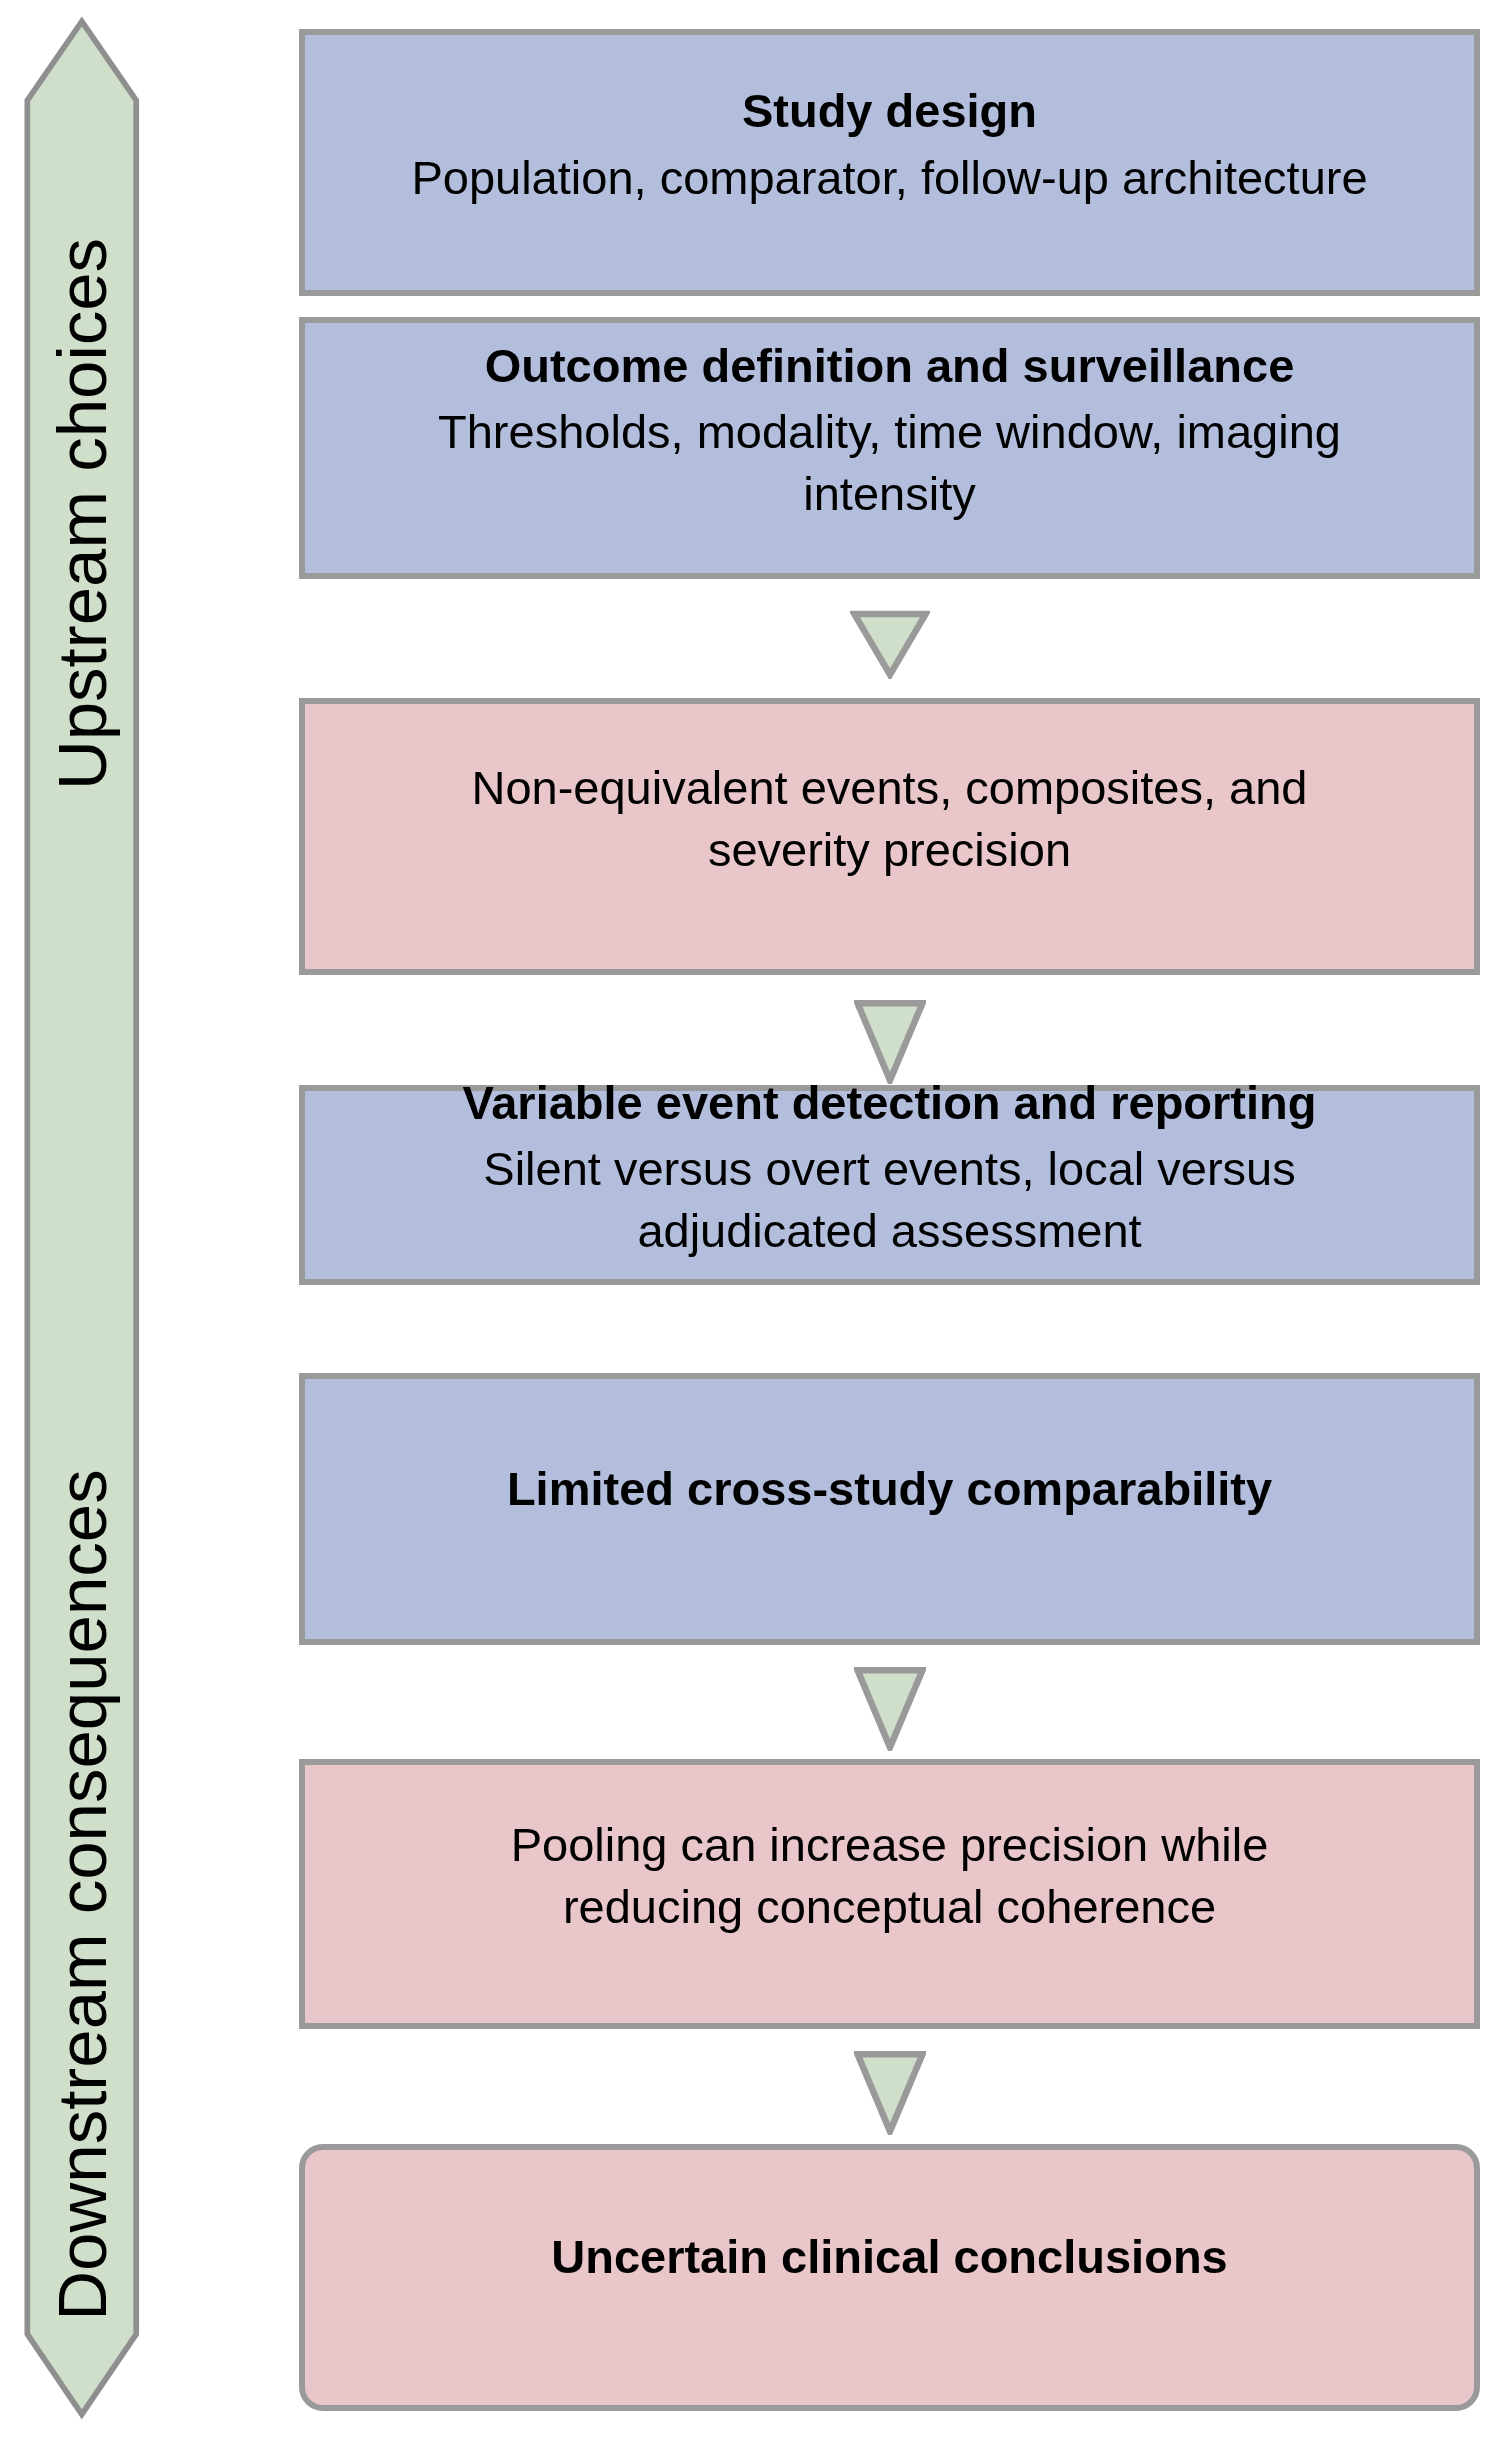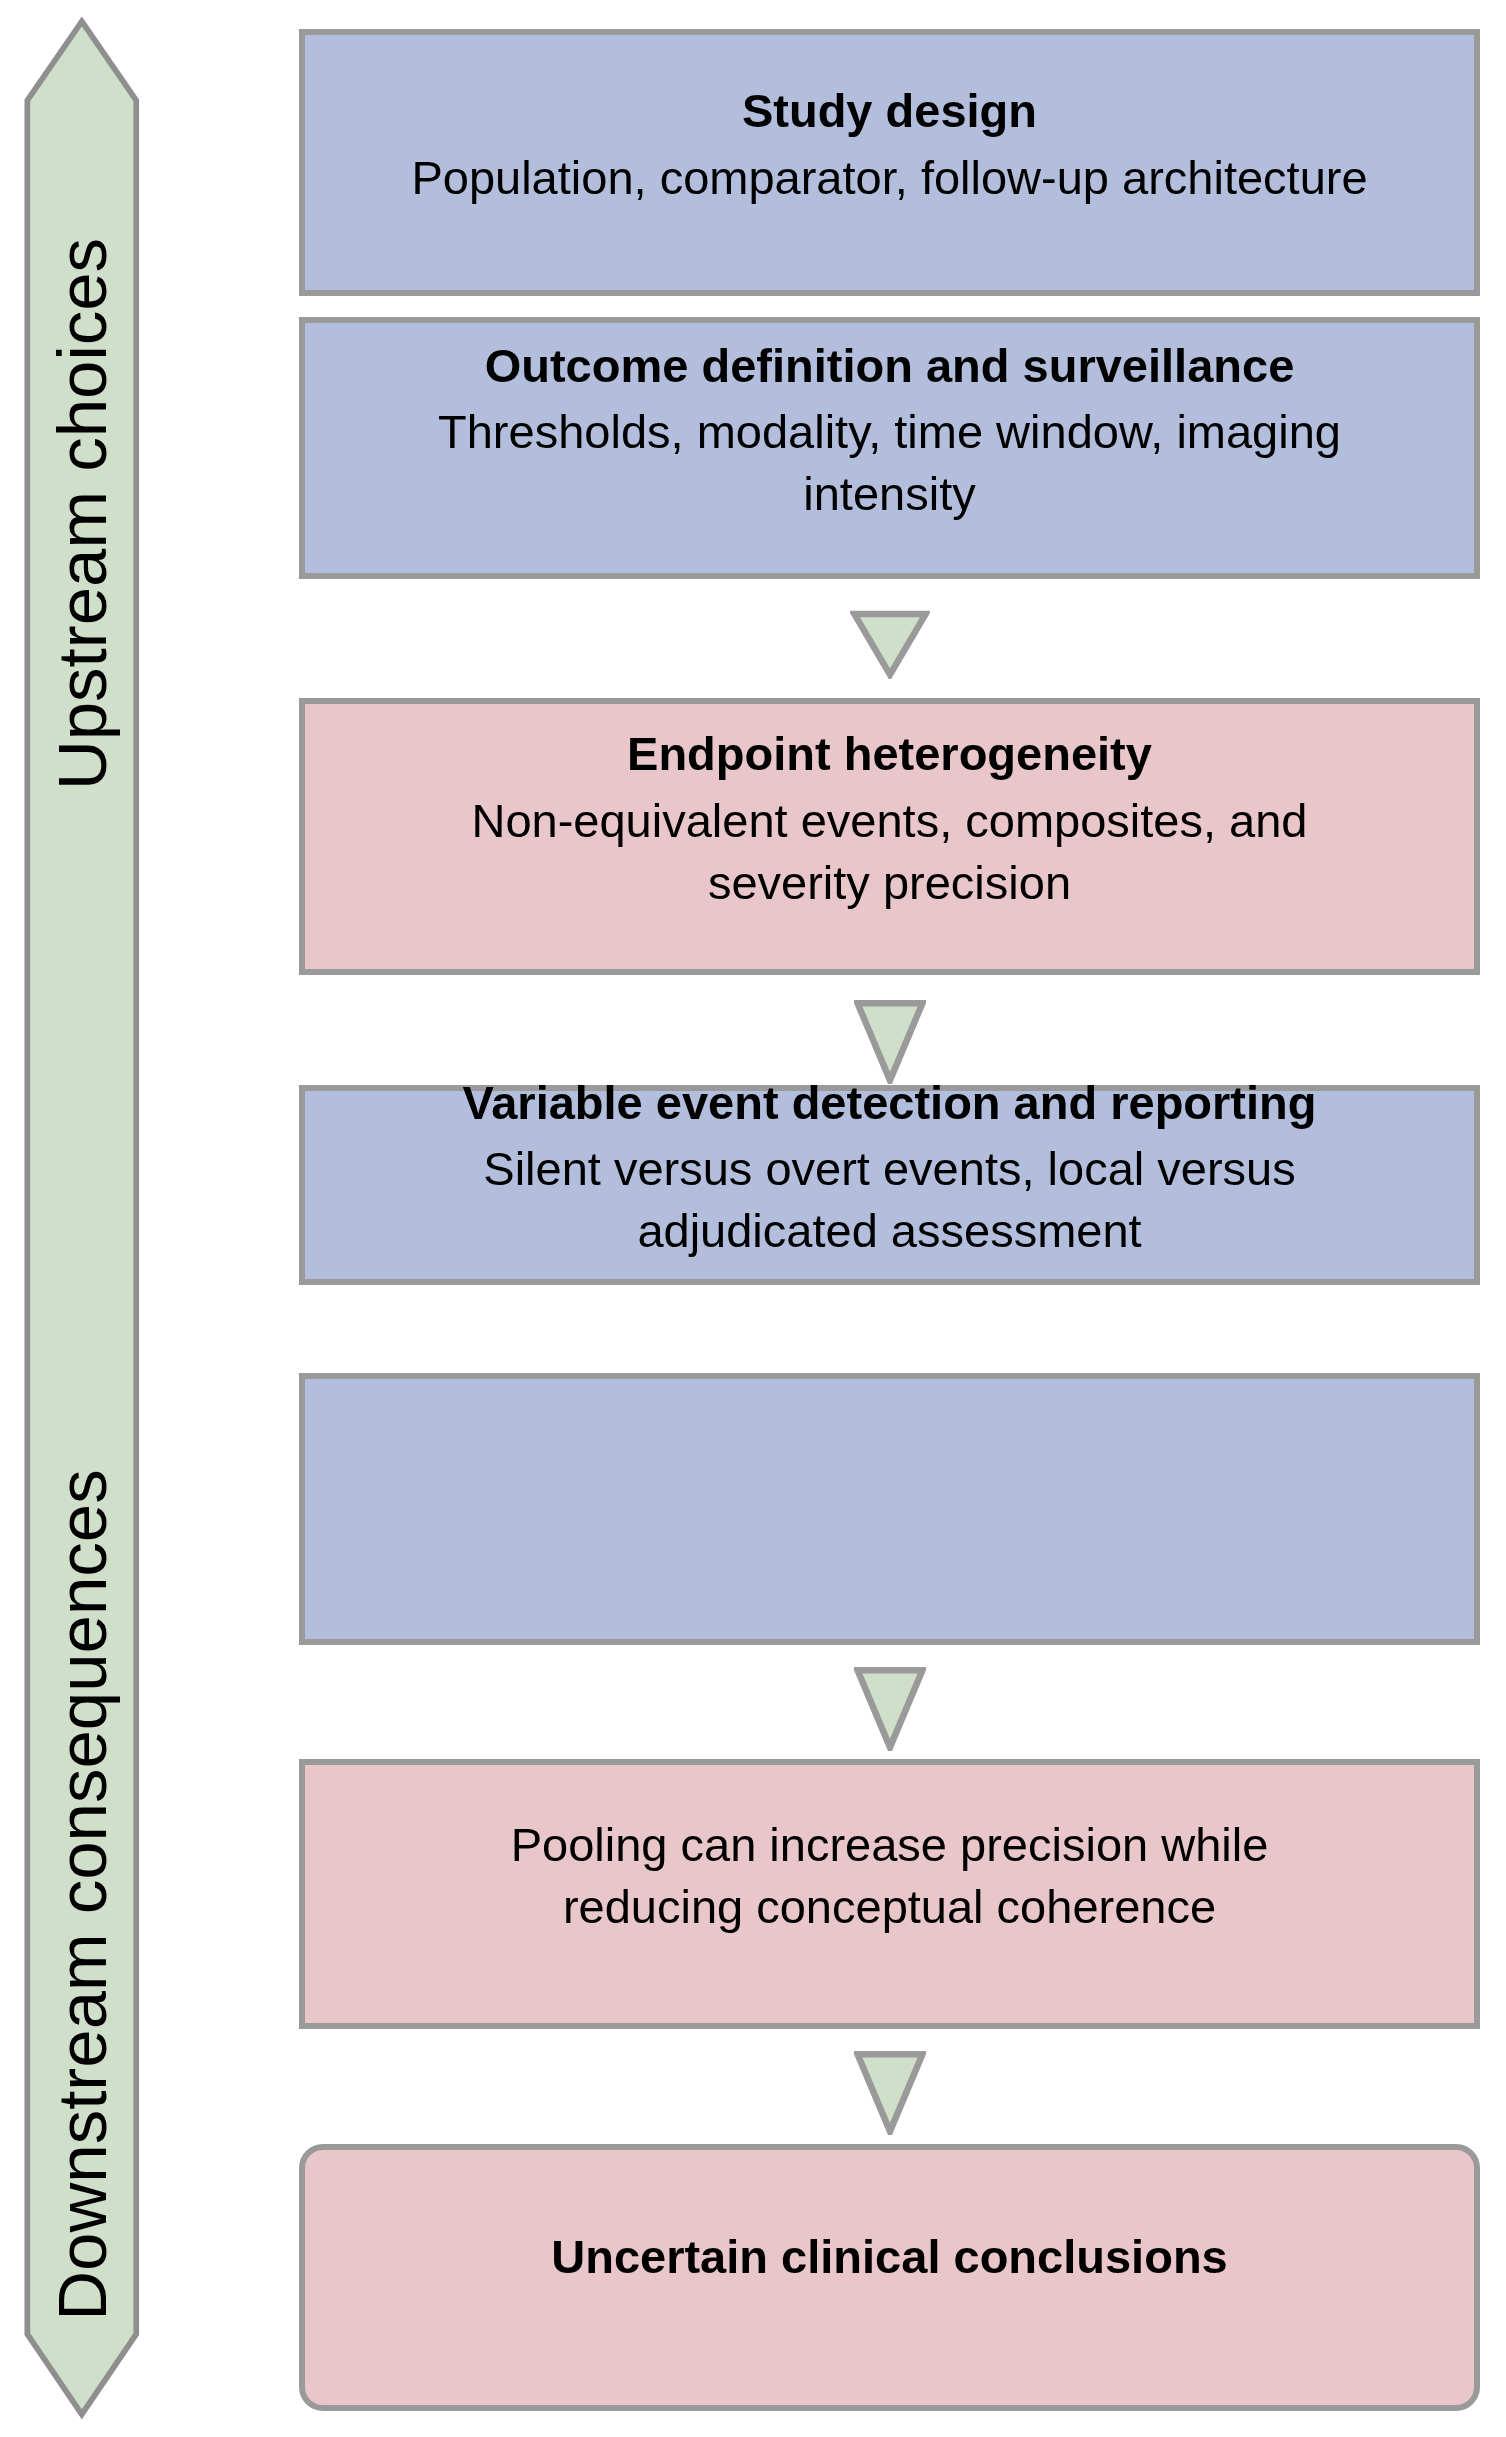--- a/index.html
+++ b/index.html
@@ -92,36 +92,36 @@
     <div class="box-title">Outcome definition and surveillance</div>
     <div class="box-body">Thresholds, modality, time window, imaging
 intensity</div>
   </div>
 
   <svg class="tri t1" width="80" height="70" viewBox="0 0 112 98">
     <polygon points="6,7 106,7 56,92"></polygon>
   </svg>
 
   <div class="box b3" data-type="pink">
-    <div class="box-title">Endpoint heterogeneity</div>
     <div class="box-body">Non-equivalent events, composites, and
 severity precision</div>
   </div>
 
   <svg class="tri t2" width="72" height="85" viewBox="0 0 100 118">
     <polygon points="5,6 95,6 50,113"></polygon>
   </svg>
 
   <div class="box b4" data-type="blue">
     <div class="box-title">Variable event detection and reporting</div>
     <div class="box-body">Silent versus overt events, local versus
 adjudicated assessment</div>
   </div>
 
   <div class="box b5" data-type="blue">
+    <div class="box-title">Limited cross-study comparability</div>
   </div>
 
   <svg class="tri t3" width="72" height="85" viewBox="0 0 100 118">
     <polygon points="5,6 95,6 50,113"></polygon>
   </svg>
 
   <div class="box b6" data-type="pink">
     <div class="box-body">Pooling can increase precision while
 reducing conceptual coherence</div>
   </div>

